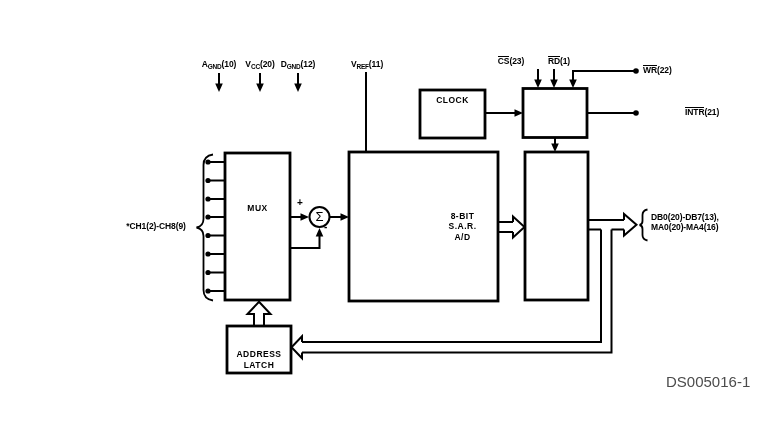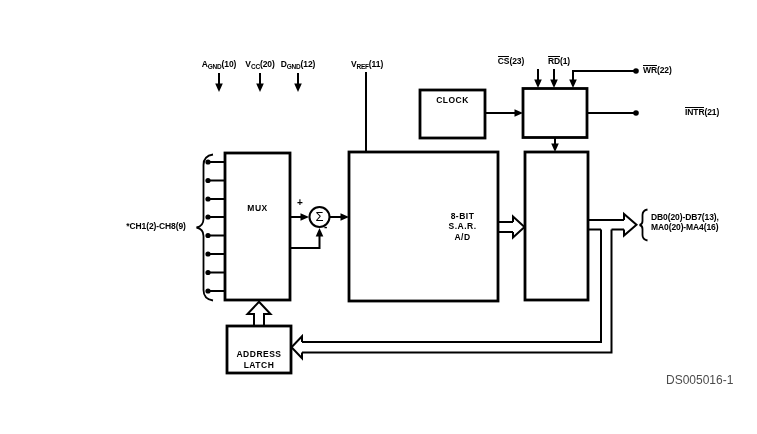--- a/index.html
+++ b/index.html
@@ -23,21 +23,21 @@
     letter-spacing:0.5px; white-space:pre-line; line-height:10.5px;
   }
   .sub { font-size:6.5px; vertical-align:-1.5px; letter-spacing:-0.2px; }
   .bar { display:inline-block; border-top:1.3px solid #000; line-height:1.05; }
   .sign { position:absolute; font-size:10px; font-weight:bold; color:#000; }
   .sigma {
     position:absolute; left:309px; top:206px; width:21px; height:21px;
     display:flex; align-items:center; justify-content:center; font-size:13px; color:#000;
   }
   .footnote { position:absolute; left:8px; top:394px; font-size:13px; color:#2a2a2a; }
-  .docid { position:absolute; left:666px; top:373px; font-size:12px; color:#4c4c4c; }
+  .docid { position:absolute; left:666px; top:373px; font-size:15px; color:#4c4c4c; }
 </style>
 </head>
 <body>
 
 <div class="stage">
 
 
   <svg class="wires" width="757" height="434" viewBox="0 0 757 434">
     <g stroke="#000" fill="none" stroke-width="2">
 

